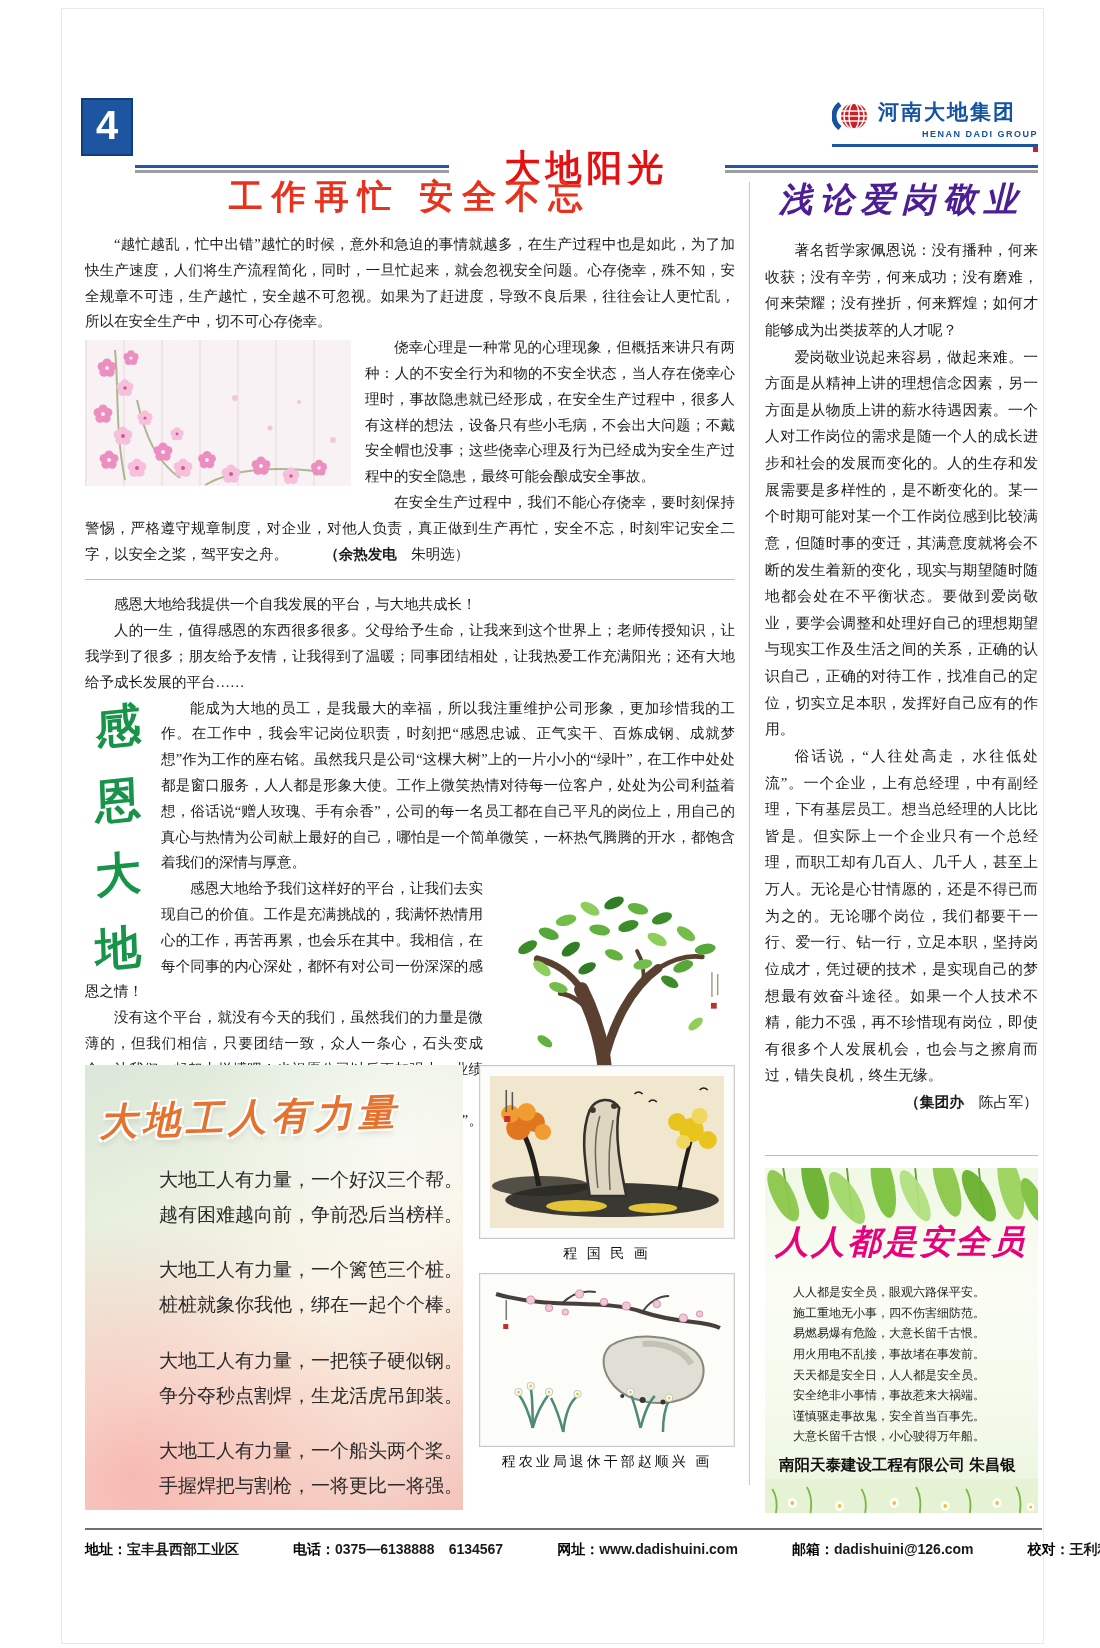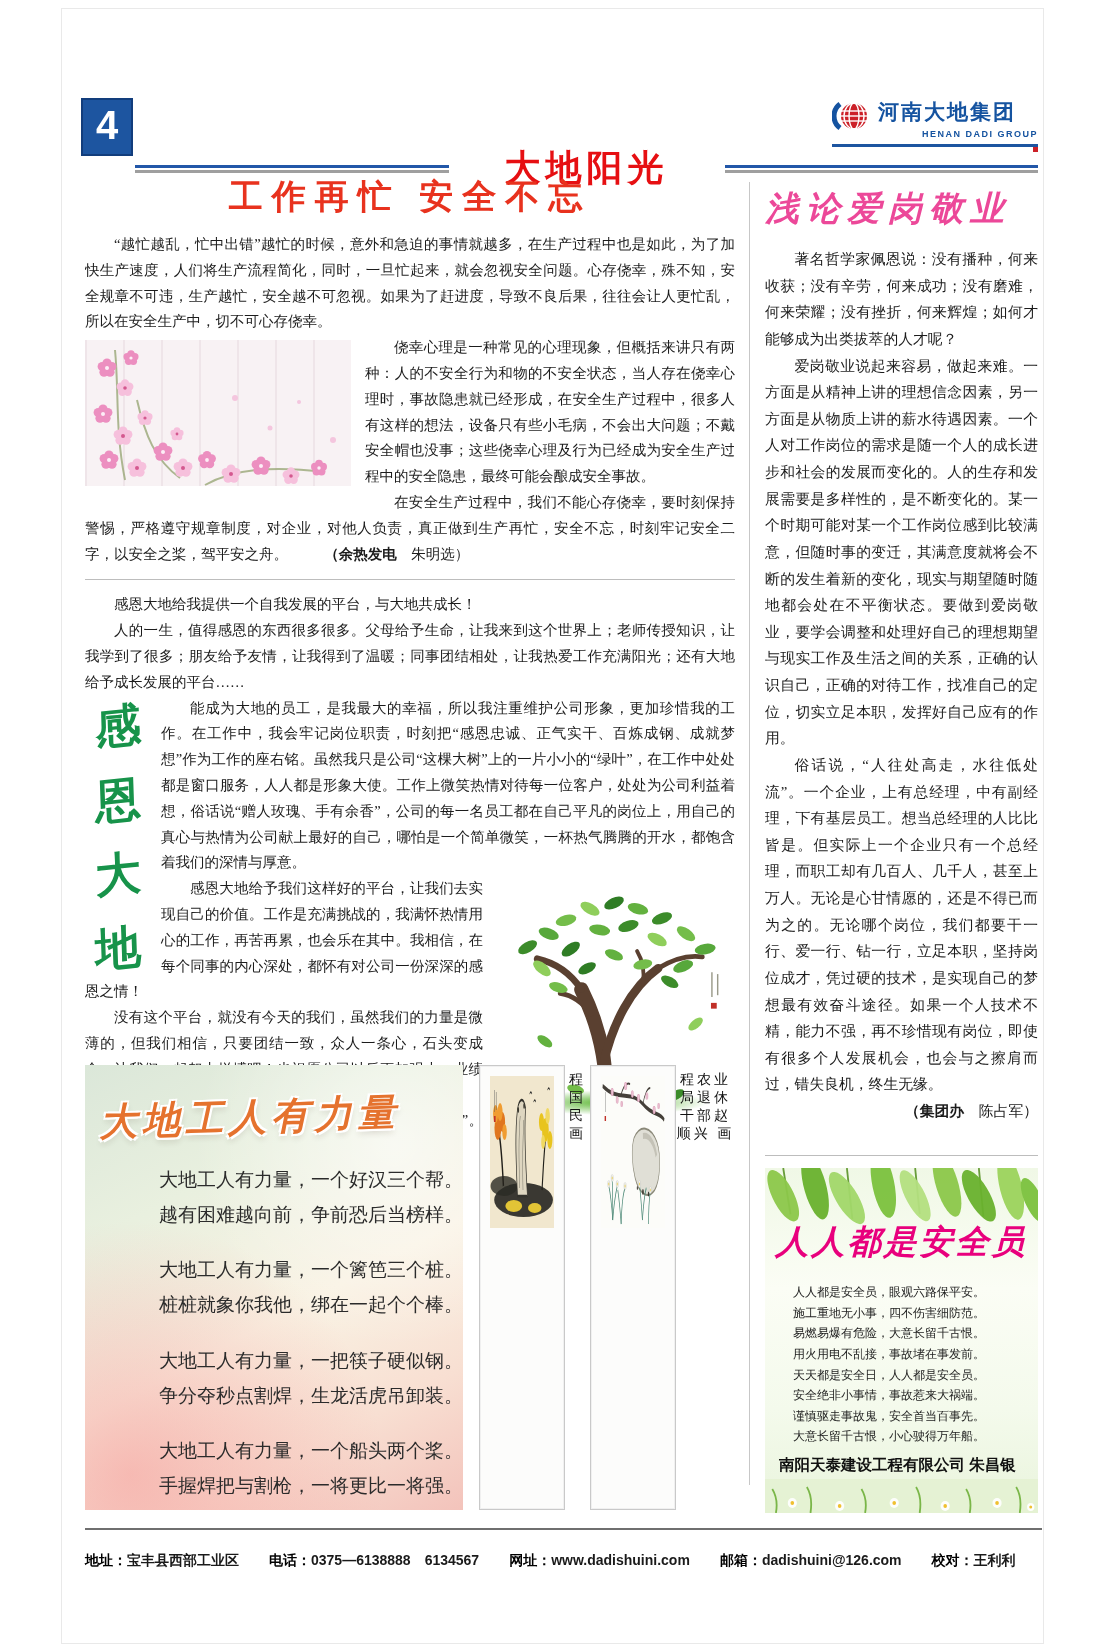--- a/index.html
+++ b/index.html
@@ -59,47 +59,47 @@
     background:
       radial-gradient(circle at 82% 18%,rgba(255,255,255,.6),transparent 42%),
       radial-gradient(circle at 12% 92%,rgba(244,140,140,.5),transparent 48%),
       linear-gradient(152deg,#dbe7d9 0%,#e9f0df 28%,#f9f2e3 55%,#f8dfd2 78%,#f3c3bb 100%);}
   .poem-title{margin:4px 0 20px 14px;font:bold italic 38px "Liberation Serif","DejaVu Serif",serif;color:#e5722e;
       letter-spacing:5px;transform:rotate(-2deg);
       text-shadow:-2px -2px 0 #fff,2px -2px 0 #fff,-2px 2px 0 #fff,2px 2px 0 #fff,0 4px 6px rgba(60,40,20,.18);}
   .stanza{margin:0 0 20px 74px;font-size:19px;line-height:1.85;color:#2b2b2b;}
   .poem-byline{margin:24px 0 0 48px;font:bold 16px "Liberation Sans","DejaVu Sans",sans-serif;color:#111;}
 
-  .paintings{flex:1;display:flex;flex-direction:row;}
+  .paintings{flex:1;display:flex;flex-direction:column;}
   .pframe{border:1px solid #c9c9c9;background:#fcfcfb;padding:10px;box-shadow:0 0 0 1px #f0f0f0 inset;}
   .pframe svg{display:block;width:100%;height:152px;}
   .pcaption{text-align:center;font-size:14px;letter-spacing:3px;color:#111;margin:6px 0 10px;}
 
   
-  .a3-title{margin:16px 0 14px;text-align:left;font:bold italic 34px "Liberation Serif","DejaVu Serif",serif;
-            color:#ec4899;letter-spacing:7px;}
+  .a3-title{margin:7px 0 14px;text-align:center;font:bold italic 34px "Liberation Serif","DejaVu Serif",serif;
+            color:#4c1d95;letter-spacing:7px;}
 
   
   .safety-wrap{position:absolute;left:680px;right:0;top:985px;height:360px;}
   .safety-hr{border:0;border-top:1px solid #bdbdbd;margin:0 0 12px;}
   .safety-box{position:relative;height:345px;overflow:hidden;
       background:linear-gradient(180deg,#f0f8e6 0%,#fbfdf5 35%,#f4faec 70%,#e9f4dc 100%);}
   .safety-head{position:relative;height:104px;}
   .safety-head svg{position:absolute;inset:0;width:100%;height:100%;}
   .safety-title{position:relative;z-index:1;margin:0;padding-top:52px;text-align:center;
       font:bold italic 33px "Liberation Serif","DejaVu Serif",serif;color:#e8007d;letter-spacing:3px;}
   .safety-lines{margin:10px 0 0 28px;font-size:12px;line-height:1.72;color:#1c1c1c;}
   .safety-byline{margin:8px 0 0 14px;font:bold 15.5px "Liberation Sans","DejaVu Sans",sans-serif;color:#111;
       position:relative;z-index:1;}
   .safety-foot{position:absolute;left:0;right:0;bottom:0;height:34px;}
   .safety-foot svg{display:block;width:100%;height:100%;}
 
   
-  .footer{position:absolute;left:85px;right:58px;top:1528px;border-top:2px solid #6f6f6f;padding-top:22px;
-      display:flex;gap:30px;font:bold 14px "Liberation Sans","DejaVu Sans",sans-serif;color:#1a1a1a;white-space:nowrap;}
+  .footer{position:absolute;left:85px;right:58px;top:1528px;border-top:2px solid #6f6f6f;padding-top:11px;
+      display:flex;gap:54px;font:bold 14px "Liberation Sans","DejaVu Sans",sans-serif;color:#1a1a1a;white-space:nowrap;}
   .fitem .f-label{color:#000;}
 </style>
 </head>
 <body>
 
 <div class="page">
   <div class="frame"></div>
 
   <div class="header">
     <div class="pagenum">4</div>

